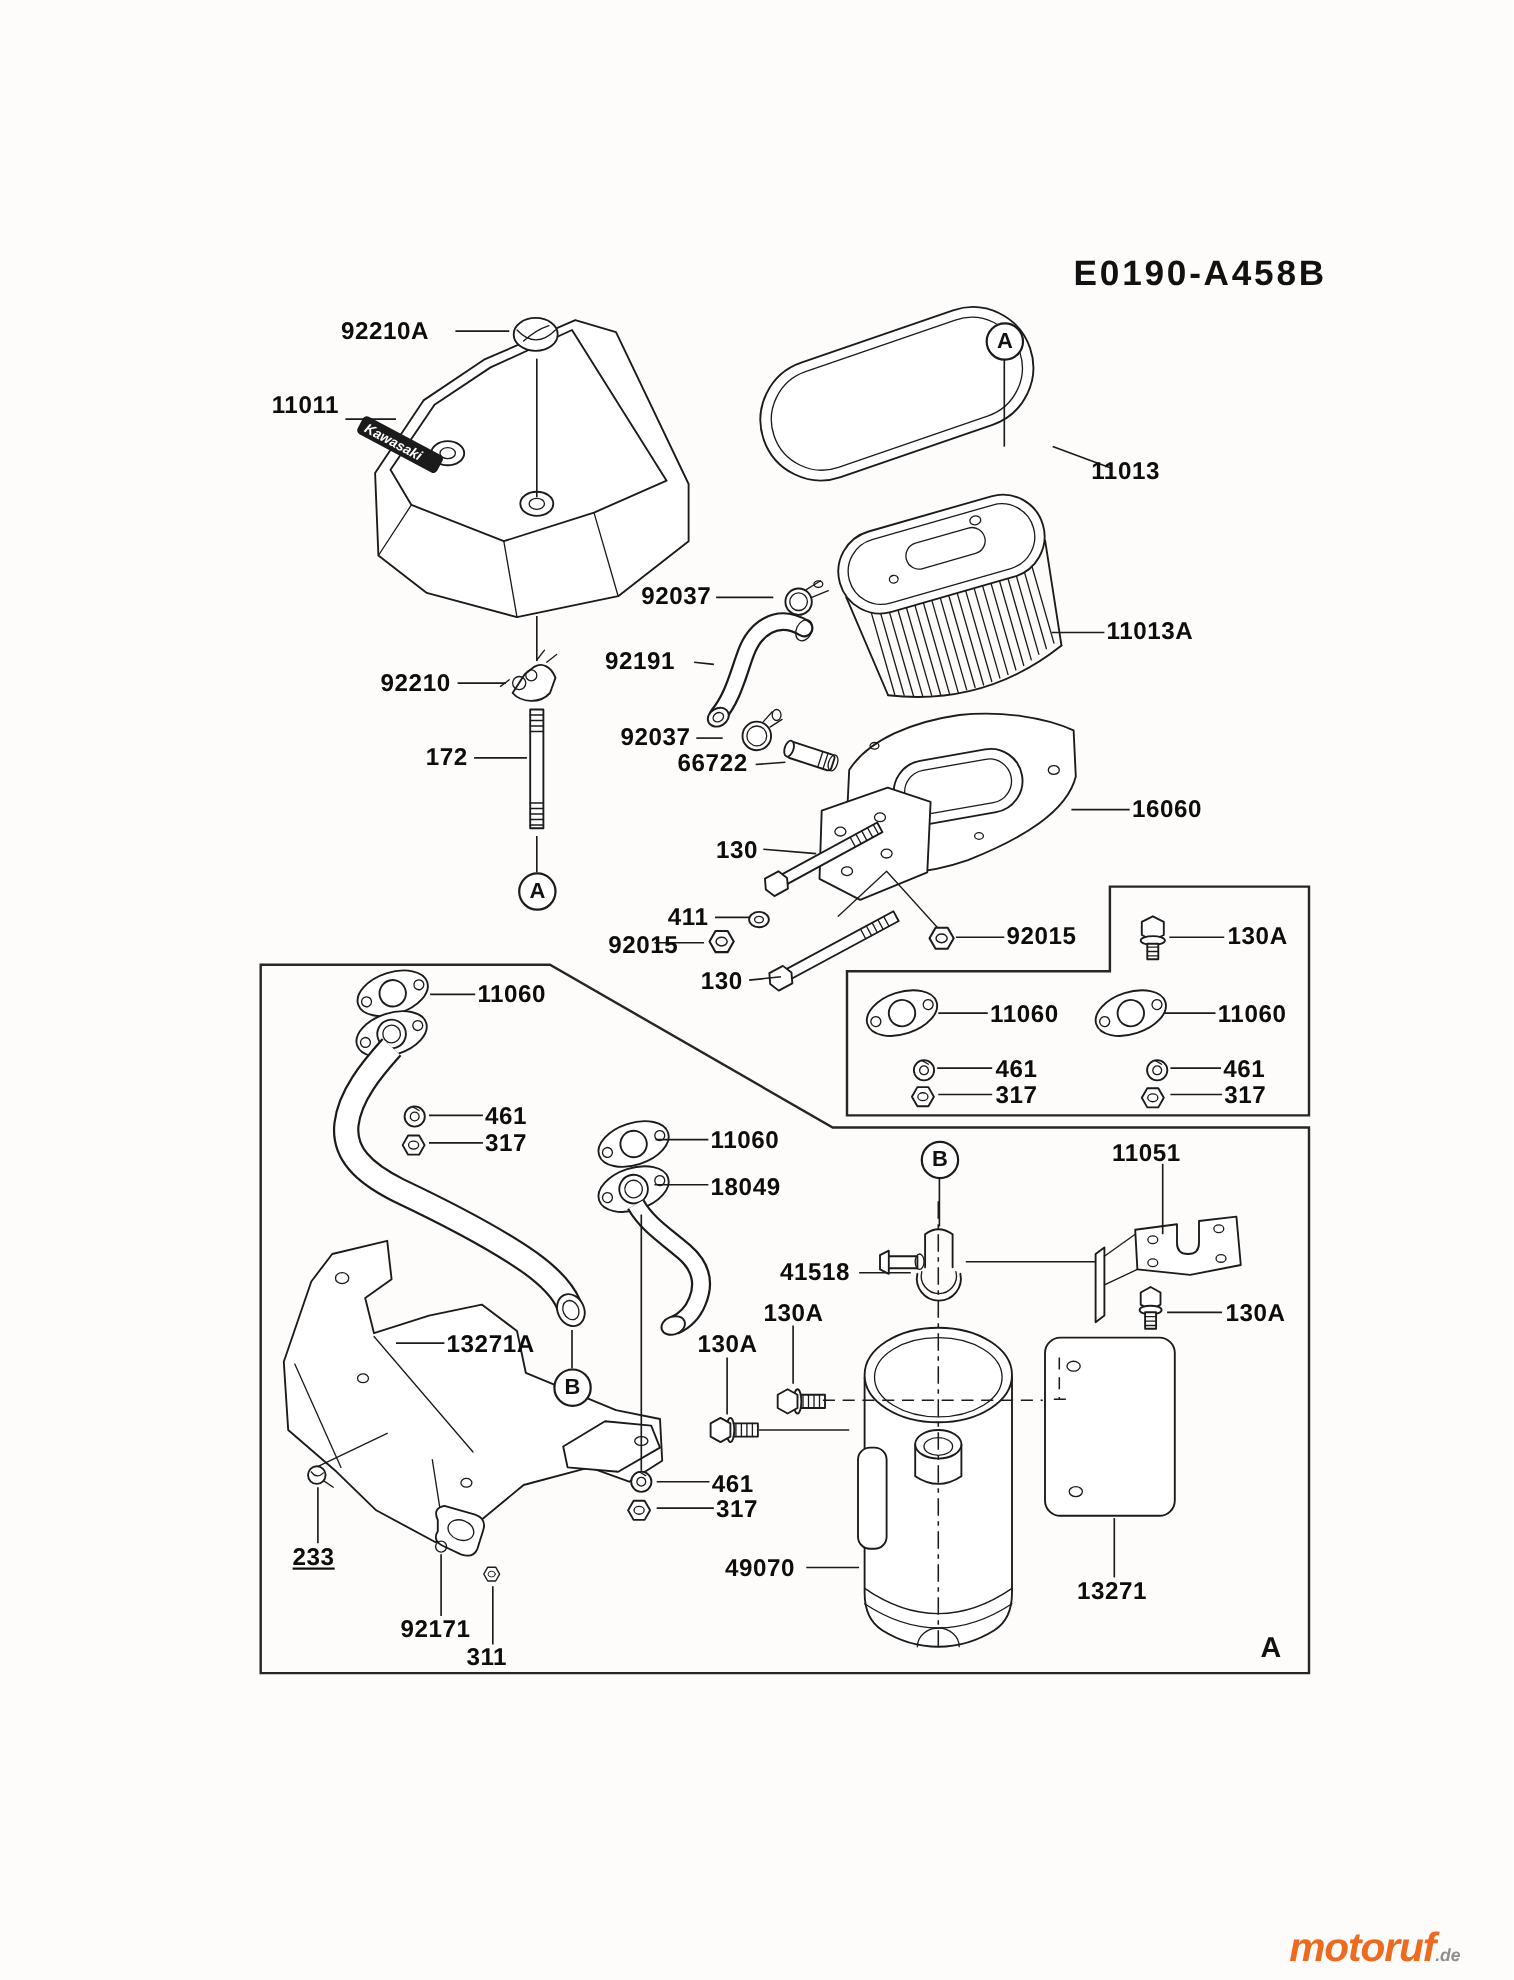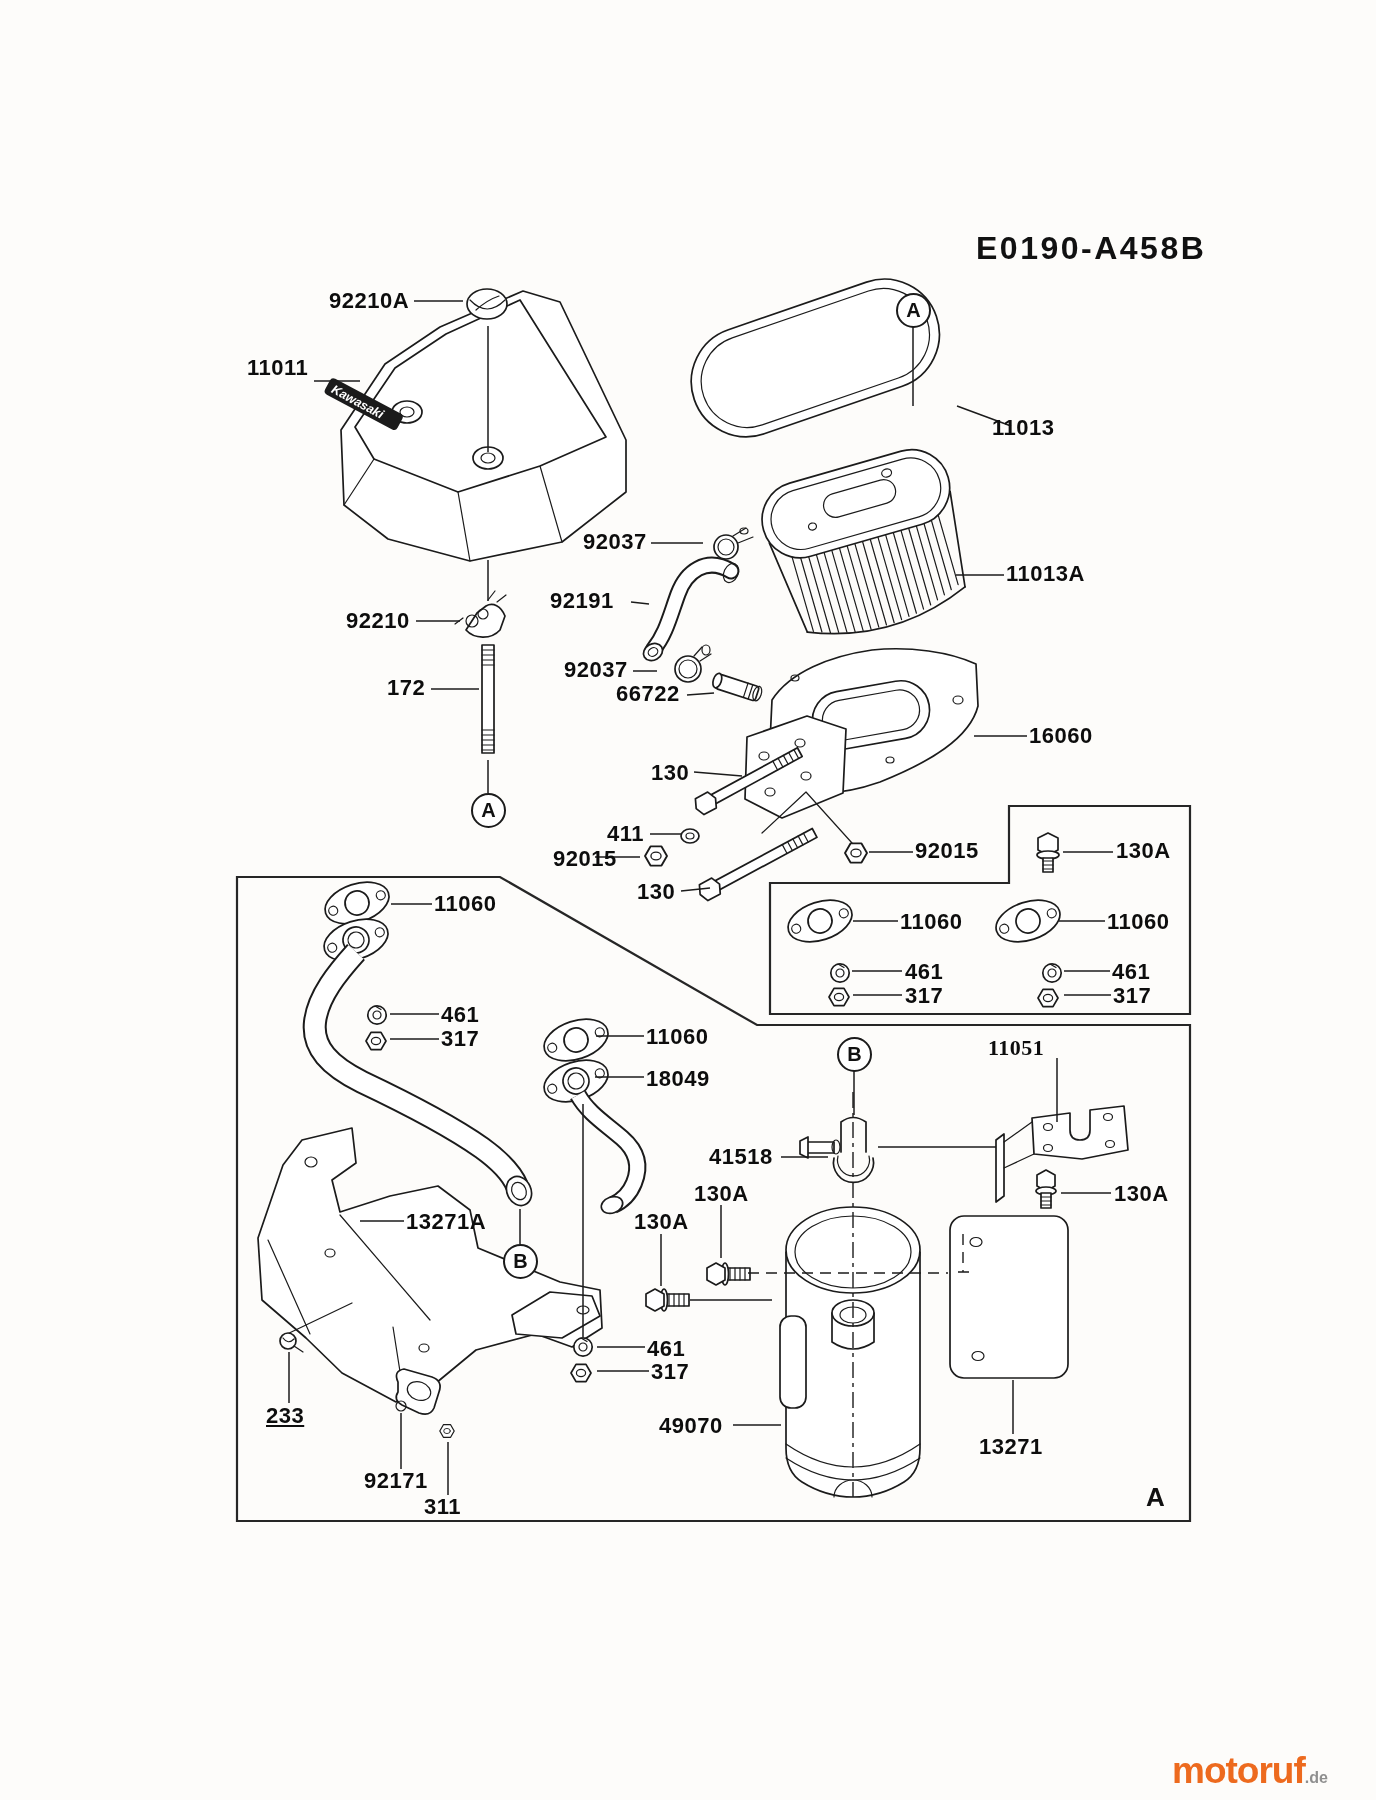--- a/index.html
+++ b/index.html
@@ -18,21 +18,21 @@
   .pipe2D{fill:none;stroke:#1b1b1b;stroke-width:18;stroke-linecap:butt;}
   .pipe2W{fill:none;stroke:#ffffff;stroke-width:14;stroke-linecap:butt;}
   .dash {fill:none;stroke:#1b1b1b;stroke-width:1.4;stroke-dasharray:11 7;}
   .dashdot{fill:none;stroke:#1b1b1b;stroke-width:1.4;stroke-dasharray:16 5 4 5;}
   .plabel{position:absolute;font-size:22px;font-weight:700;letter-spacing:0.5px;color:#0d0d0d;white-space:nowrap;line-height:1;}
   .callout{position:absolute;width:31px;height:31px;border:2.2px solid #1b1b1b;border-radius:50%;
            background:#fff;display:flex;align-items:center;justify-content:center;
            font-size:20px;font-weight:700;color:#111;}
   #diagram-title{position:absolute;left:976px;top:230px;font-size:32px;font-weight:700;letter-spacing:2.5px;color:#111;}
   #section-letter{position:absolute;left:1146px;top:1482px;font-size:26px;font-weight:700;color:#111;}
-  #watermark{position:absolute;left:1172px;top:1750px;display:flex;align-items:baseline;}
+  #watermark{position:absolute;left:1172px;top:1750px;display:flex;align-items:baseline;font-style:italic;}
   #watermark .brand{font-size:37px;font-weight:700;letter-spacing:-1px;}
   #watermark .suffix{font-size:16px;font-weight:700;}
 </style>
 </head>
 <body>
 
 <div id="stage" style="background: rgb(253, 252, 250);">
 
   <svg id="art" width="1376" height="1800" viewBox="0 0 1376 1800">
     <defs>
@@ -352,21 +352,21 @@
     <g>
       <line class="dash" x1="748" y1="1273" x2="948" y2="1273"></line>
       <line class="dashdot" x1="853" y1="1092" x2="853" y2="1497"></line>
     </g>
   </svg>
 
   <div id="diagram-title">E0190-A458B</div>
   <div id="section-letter">A</div>
 
   <div id="labels-layer">
-      <div class="plabel" style="left: 329px; top: 290px;">92210A</div>
+      <div class="plabel" style="left: 310px; top: 290px;">92210A</div>
       <div class="plabel" style="left: 247px; top: 357px; text-align: center;">11011</div>
       <div class="plabel" style="left: 583px; top: 531px;">92037</div>
       <div class="plabel" style="left: 550px; top: 590px;">92191</div>
       <div class="plabel" style="left: 346px; top: 610px;">92210</div>
       <div class="plabel" style="left: 387px; top: 677px;">172</div>
       <div class="plabel" style="left: 564px; top: 659px;">92037</div>
       <div class="plabel" style="left: 616px; top: 683px;">66722</div>
       <div class="plabel" style="left: 992px; top: 417px; text-align: right;">11013</div>
       <div class="plabel" style="left: 1006px; top: 563px;">11013A</div>
       <div class="plabel" style="left: 1029px; top: 725px;">16060</div>
@@ -380,21 +380,21 @@
       <div class="plabel" style="left: 900px; top: 911px;">11060</div>
       <div class="plabel" style="left: 905px; top: 961px;">461</div>
       <div class="plabel" style="left: 905px; top: 985px;">317</div>
       <div class="plabel" style="left: 1107px; top: 911px;">11060</div>
       <div class="plabel" style="left: 1112px; top: 961px;">461</div>
       <div class="plabel" style="left: 1113px; top: 985px;">317</div>
       <div class="plabel" style="left: 441px; top: 1004px;">461</div>
       <div class="plabel" style="left: 441px; top: 1028px;">317</div>
       <div class="plabel" style="left: 646px; top: 1026px;">11060</div>
       <div class="plabel" style="left: 646px; top: 1068px;">18049</div>
-      <div class="plabel" style="left: 988px; top: 1037px; font-family: Liberation Serif, serif;">11051</div>
+      <div class="plabel" style="left: 1011px; top: 1037px;">11051</div>
       <div class="plabel" style="left: 709px; top: 1146px;">41518</div>
       <div class="plabel" style="left: 694px; top: 1183px;">130A</div>
       <div class="plabel" style="left: 634px; top: 1211px;">130A</div>
       <div class="plabel" style="left: 1114px; top: 1183px;">130A</div>
       <div class="plabel" style="left: 406px; top: 1211px;">13271A</div>
       <div class="plabel" style="left: 266px; top: 1405px; text-decoration: underline;">233</div>
       <div class="plabel" style="left: 364px; top: 1470px;">92171</div>
       <div class="plabel" style="left: 424px; top: 1496px;">311</div>
       <div class="plabel" style="left: 647px; top: 1338px;">461</div>
       <div class="plabel" style="left: 651px; top: 1361px;">317</div>

